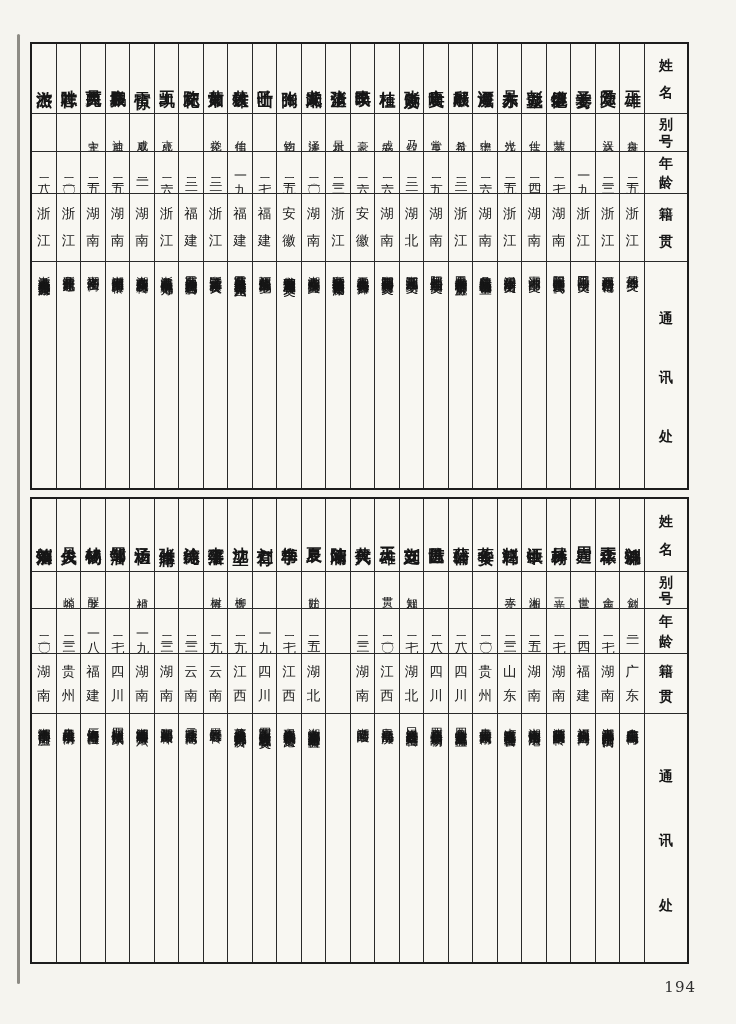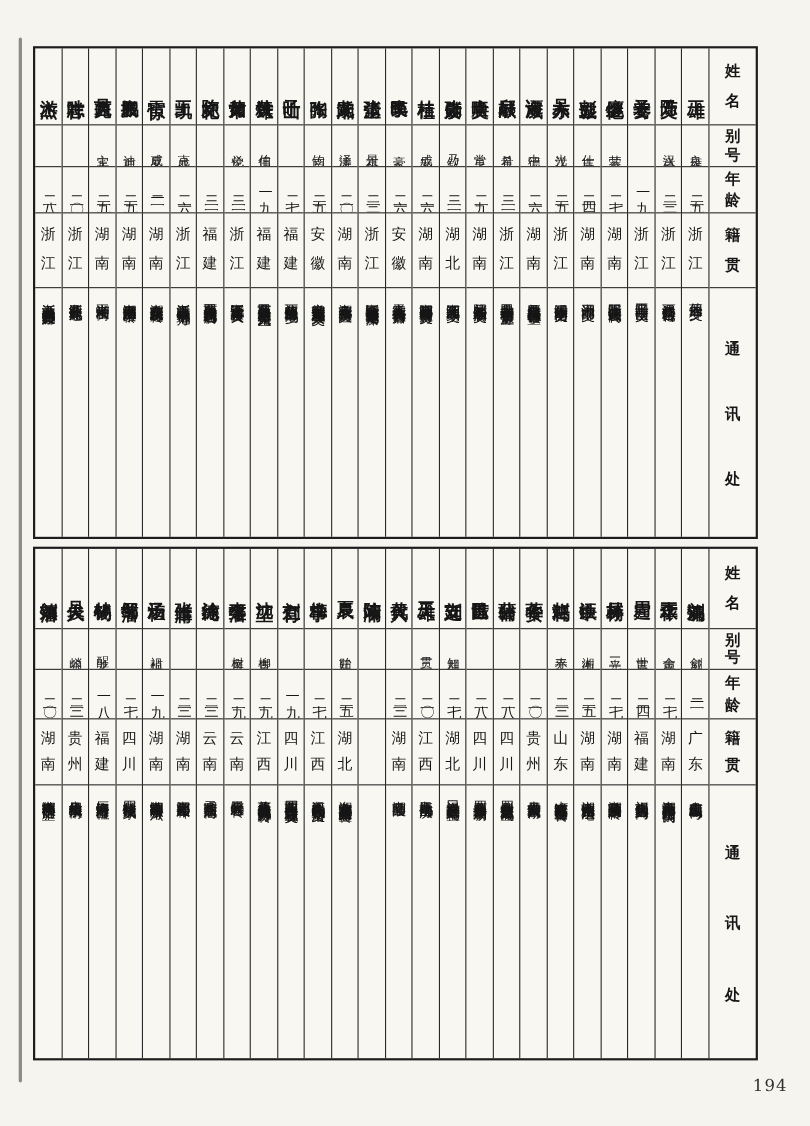--- a/index.html
+++ b/index.html
@@ -40,21 +40,21 @@
     white-space:nowrap;
   }
   .cell.name .vtext{font-size:16px;font-weight:bold;letter-spacing:1px;}
   .cell.alias .vtext{font-size:11.5px;letter-spacing:2px;color:#222;}
   .cell.age .vtext{font-size:13px;letter-spacing:5px;}
   .cell.address .vtext{font-size:12.5px;line-height:1.02;letter-spacing:.5px;}
   .charstack{display:flex;flex-direction:column;justify-content:space-evenly;align-items:center;height:100%;width:100%;}
   .charstack .ch{line-height:1;font-size:13.5px;}
   .hcell .ch{font-weight:bold;font-size:14px;}
   .page-number{
-    position:absolute;right:20px;bottom:28px;
+    position:absolute;right:40px;bottom:28px;
     font-family:"DejaVu Serif",serif;font-size:15px;color:#2e2e2e;letter-spacing:1px;
   }
 </style>
 </head>
 <body>
 
 <div class="page">
   <div class="binding-shadow"></div>
   <div class="table t0" id="table-0">
       <div class="col head">

